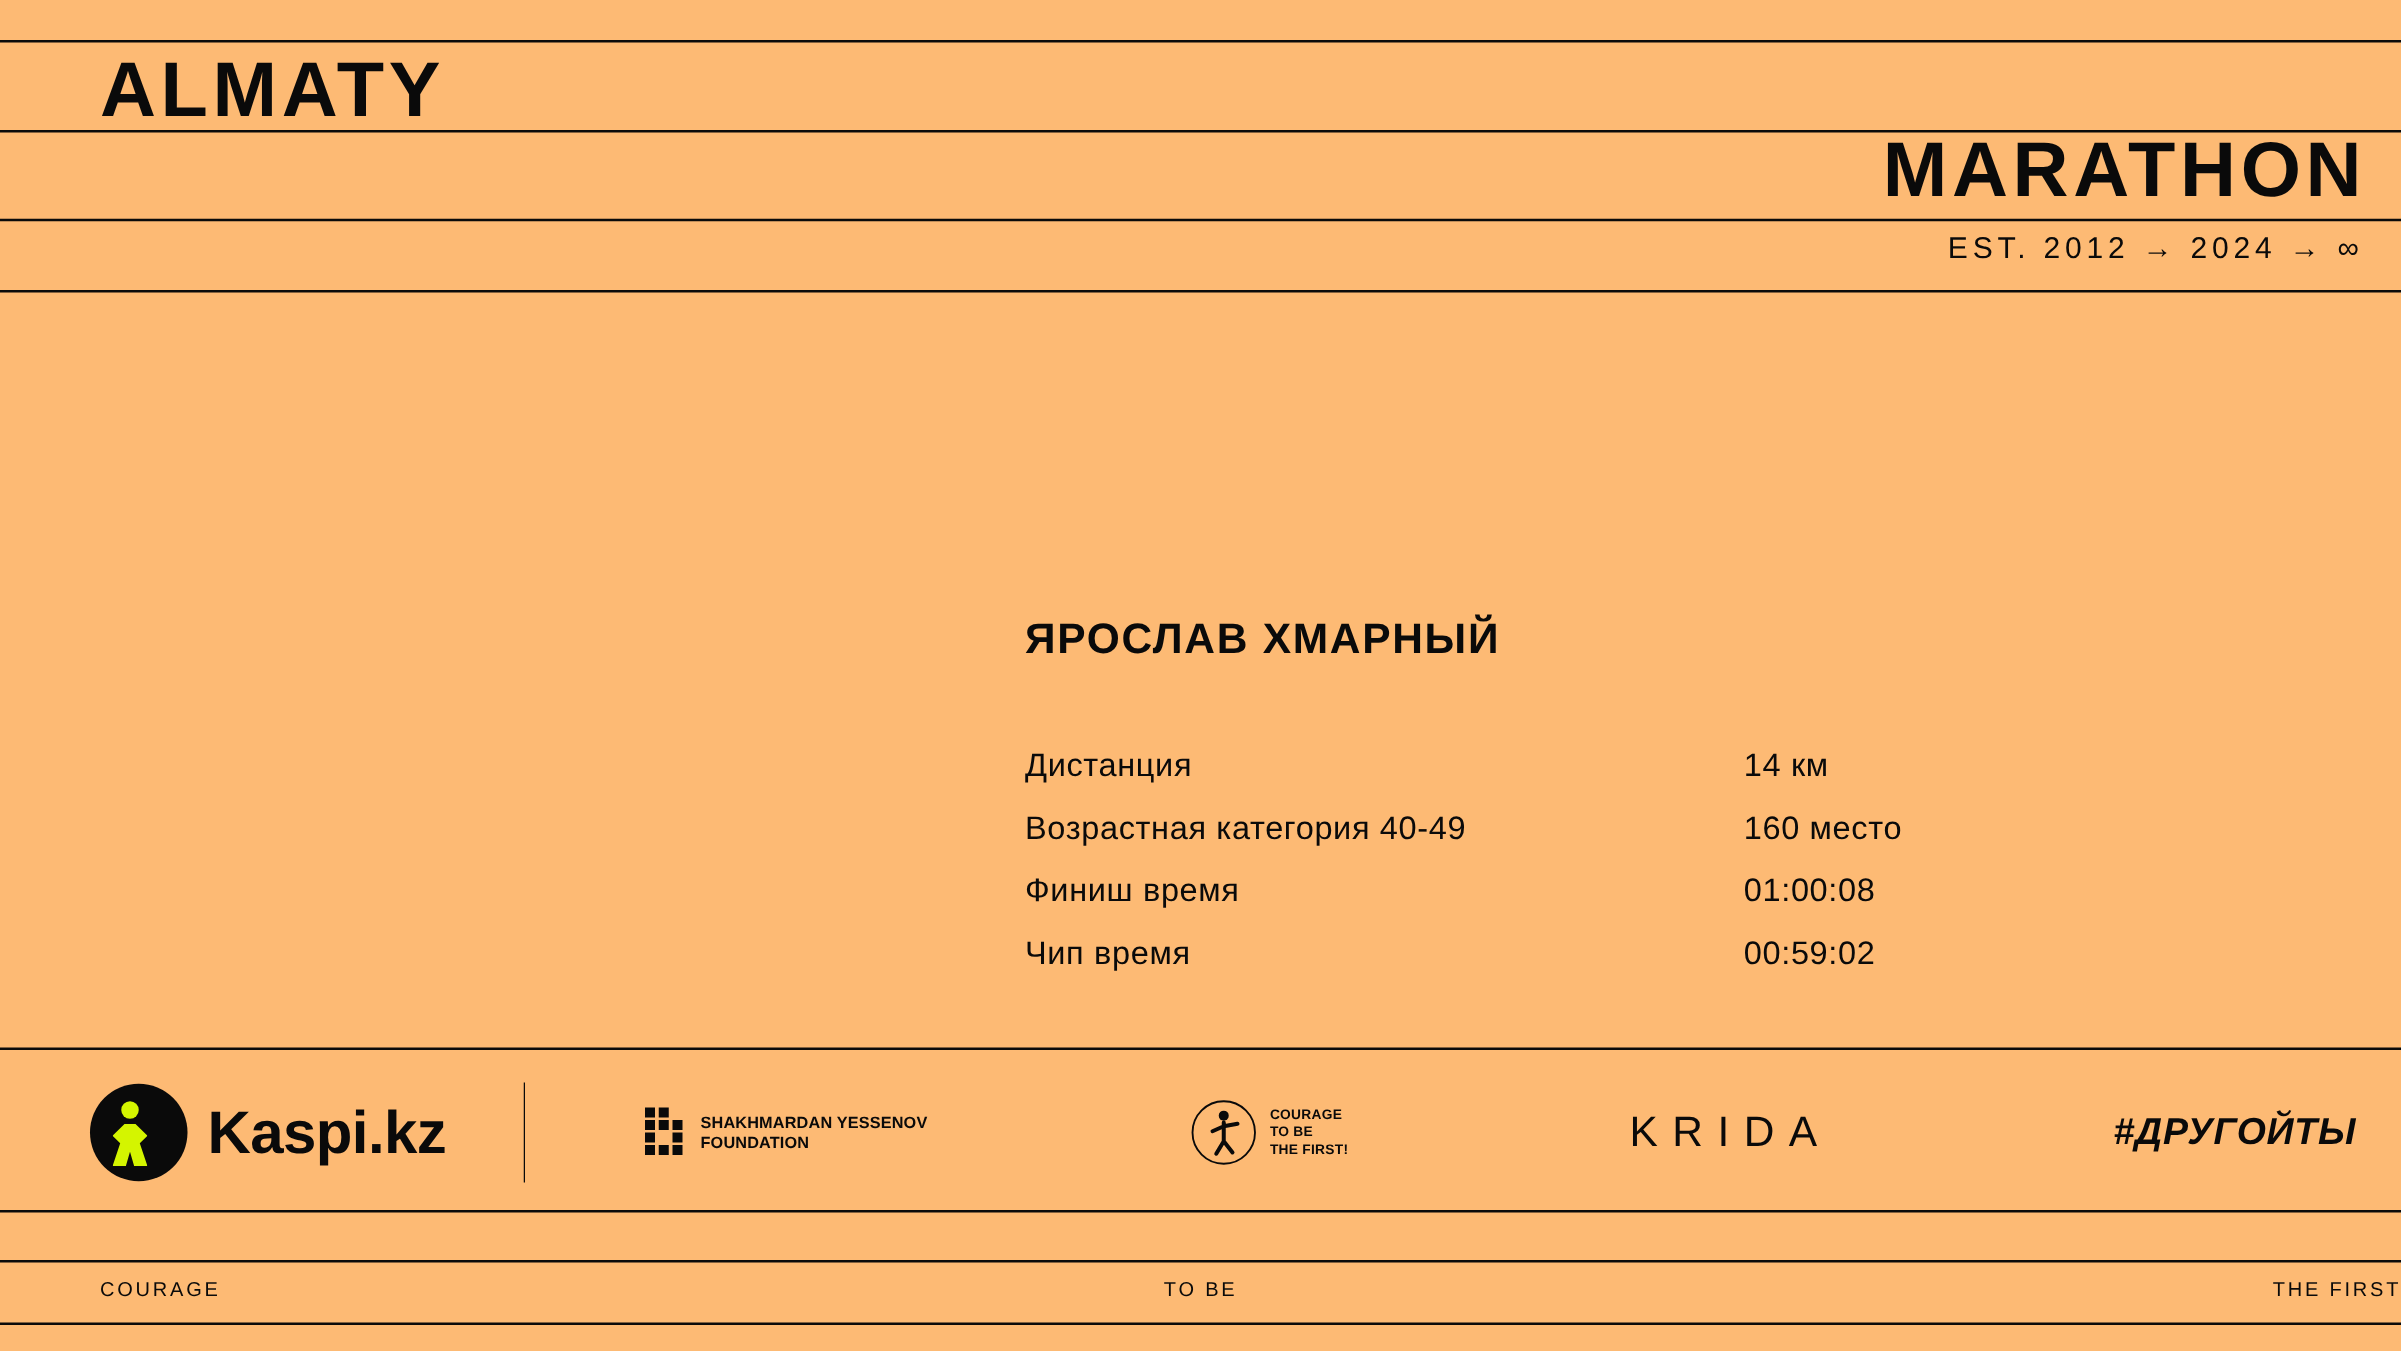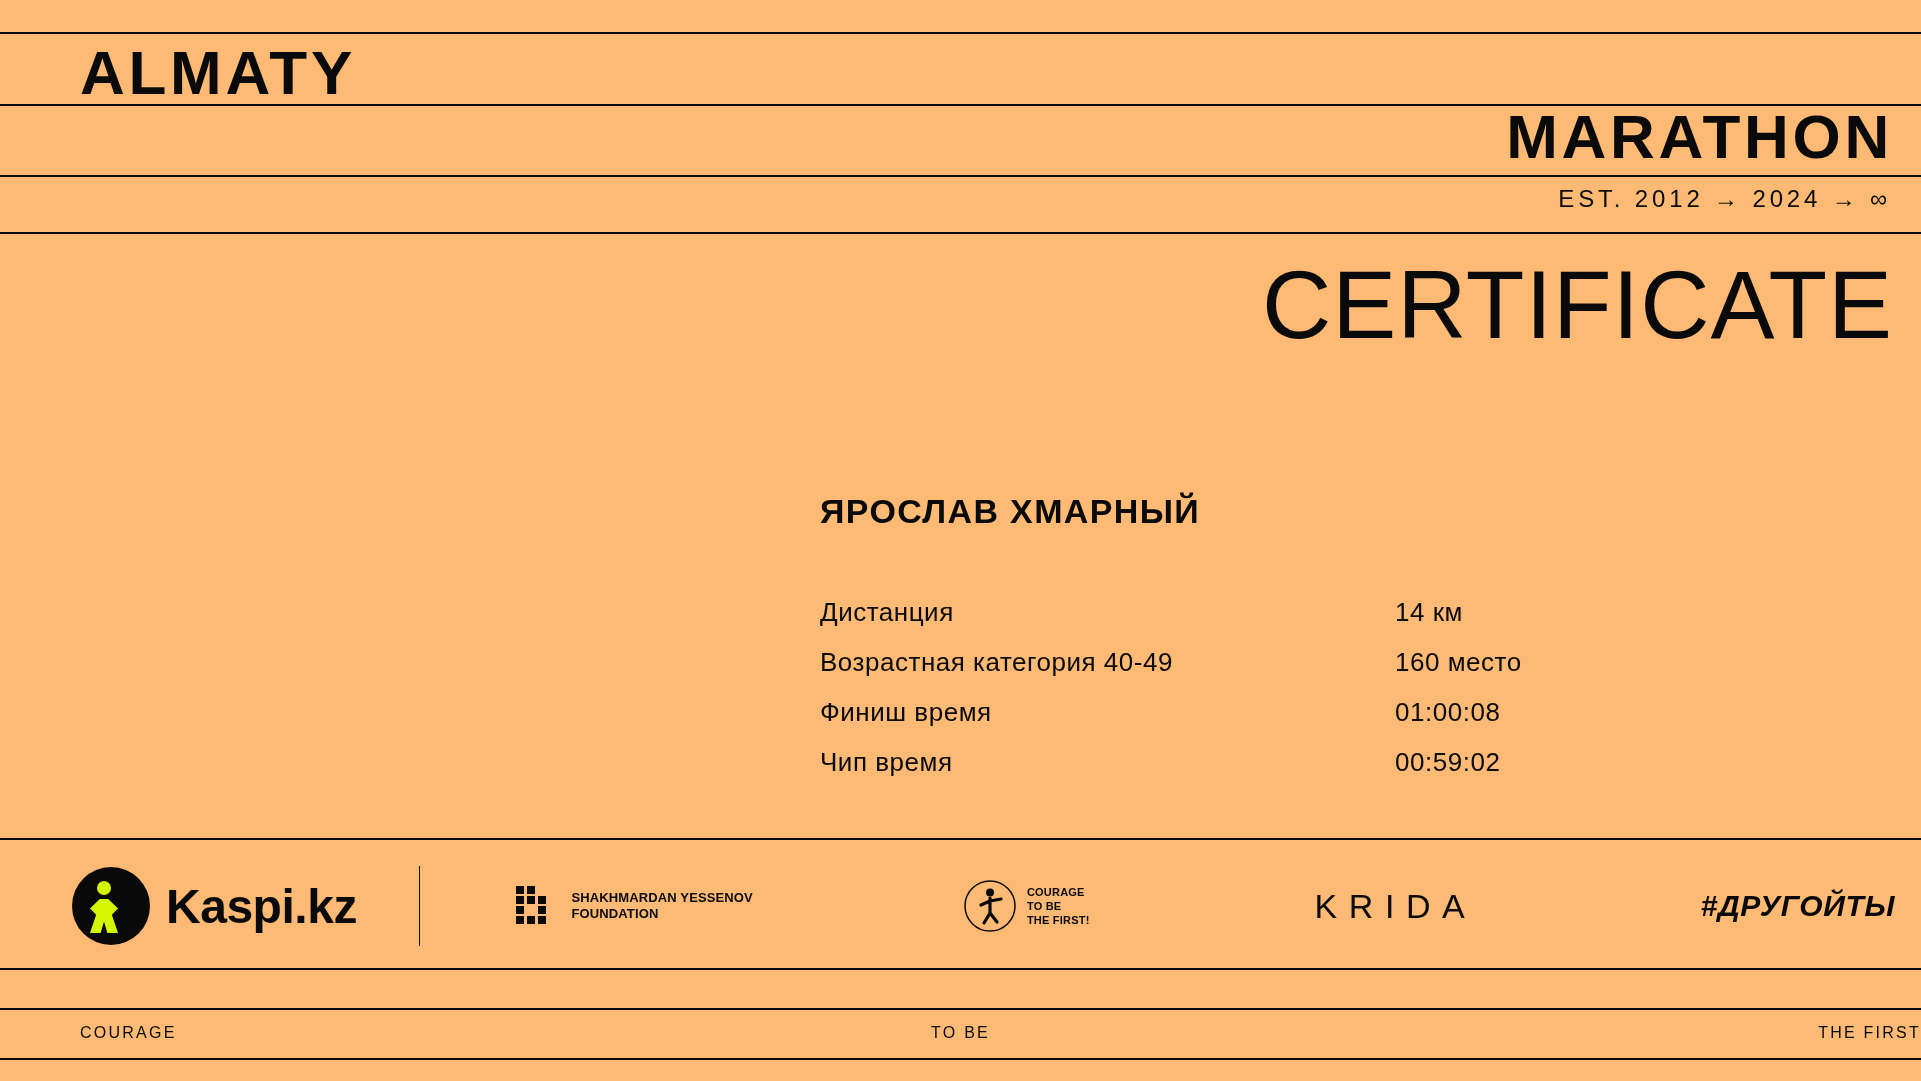--- a/index.html
+++ b/index.html
@@ -106,21 +106,21 @@
     flex: none;
   }
   .detail-value {
     flex: 1;
   }
 
   
   .sponsors {
     position: absolute;
     left: 0;
-    right: 0;
+    right: 10px;
     top: 842px;
     height: 128px;
     display: flex;
     align-items: center;
   }
   .sponsor {
     display: flex;
     align-items: center;
     justify-content: center;
     height: 100%;
@@ -163,21 +163,21 @@
     letter-spacing: -0.01em;
   }
   .divider-v {
     width: 1.5px;
     height: 80px;
     background: #0a0a0a;
     margin-left: 62px;
   }
   .sp-yessenov {
     margin-left: 96px;
-    gap: 25px;
+    gap: 14px;
   }
   .yess-bars {
     width: 30px;
     height: 40px;
     display: grid;
     grid-template-columns: repeat(3, 8px);
     grid-template-rows: repeat(4, 8px);
     gap: 2px 3px;
     flex: none;
   }
@@ -251,21 +251,20 @@
   <div class="rule" style="top:968px;"></div>
   <div class="rule thin" style="top:1008px;"></div>
   <div class="rule thin" style="top:1058px;"></div>
 
   <div class="header">
     <div class="word word-almaty">ALMATY</div>
     <div class="word word-marathon">MARATHON</div>
     <div class="est">EST. 2012 → 2024 → ∞</div>
   </div>
 
-  <div class="title">CERTIFICATE</div>
 
   <div class="athlete">ЯРОСЛАВ ХМАРНЫЙ</div>
 
   <div class="details">
     <div class="detail-row">
       <div class="detail-label">Дистанция</div>
       <div class="detail-value">14 км</div>
     </div>
     <div class="detail-row">
       <div class="detail-label">Возрастная категория 40-49</div>

